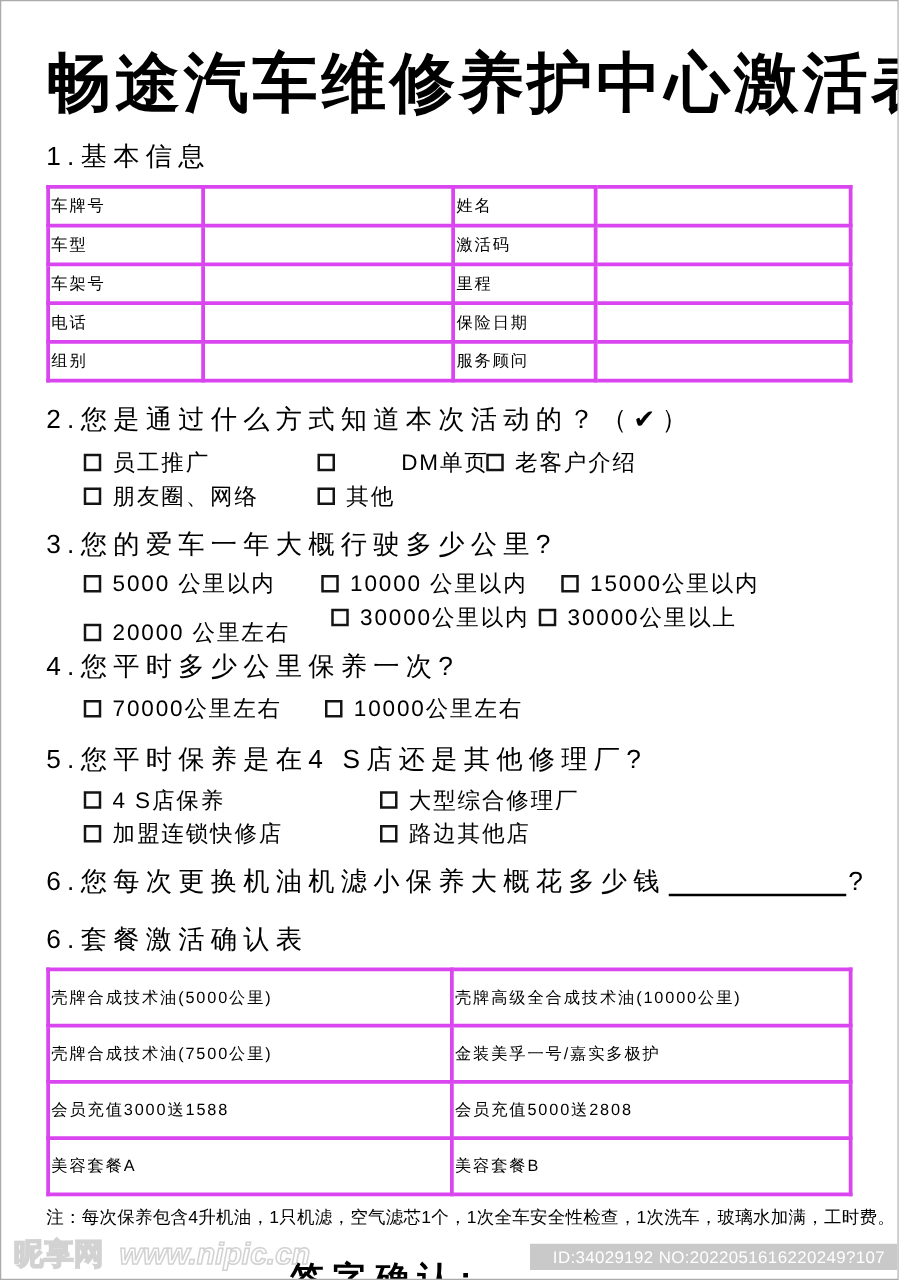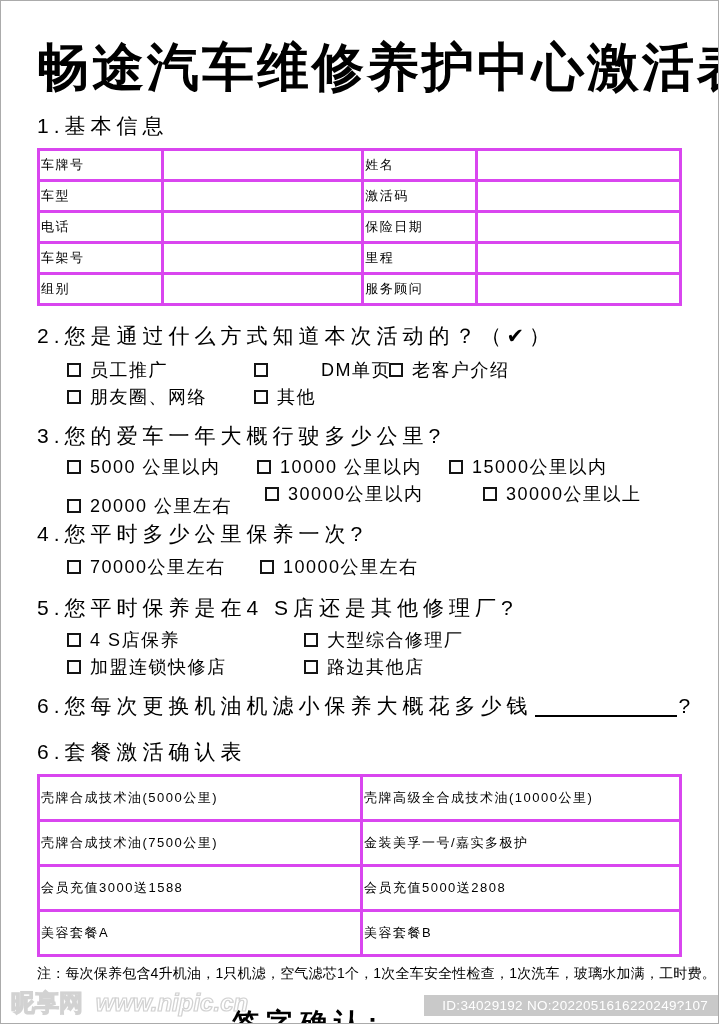--- a/index.html
+++ b/index.html
@@ -133,29 +133,29 @@
           <td>姓名</td>
           <td></td>
         </tr>
         <tr>
           <td>车型</td>
           <td></td>
           <td>激活码</td>
           <td></td>
         </tr>
         <tr>
+          <td>车架号</td>
+          <td></td>
+          <td>里程</td>
+          <td></td>
+        </tr>
+        <tr>
           <td>电话</td>
           <td></td>
           <td>保险日期</td>
-          <td></td>
-        </tr>
-        <tr>
-          <td>车架号</td>
-          <td></td>
-          <td>里程</td>
           <td></td>
         </tr>
         <tr>
           <td>组别</td>
           <td></td>
           <td>服务顾问</td>
           <td></td>
         </tr>
       </tbody>
     </table>
@@ -199,21 +199,21 @@
       <div class="opt">
         <span class="cb"></span>
         <span class="opt-label">15000公里以内</span>
       </div>
     </div>
     <div class="opt-row">
       <div class="opt" style="width:198px;margin-top:24px;">
         <span class="cb"></span>
         <span class="opt-label">20000 公里左右</span>
       </div>
-      <div class="opt" style="width:218px;text-align:center;">
+      <div class="opt" style="width:166px;text-align:center;">
         <span class="cb"></span>
         <span class="opt-label">30000公里以内</span>
       </div>
       <div class="opt">
         <span class="cb"></span>
         <span class="opt-label">30000公里以上</span>
       </div>
     </div>
 
     <div class="sec-heading" style="margin-top:16px;">4.您平时多少公里保养一次?</div>

